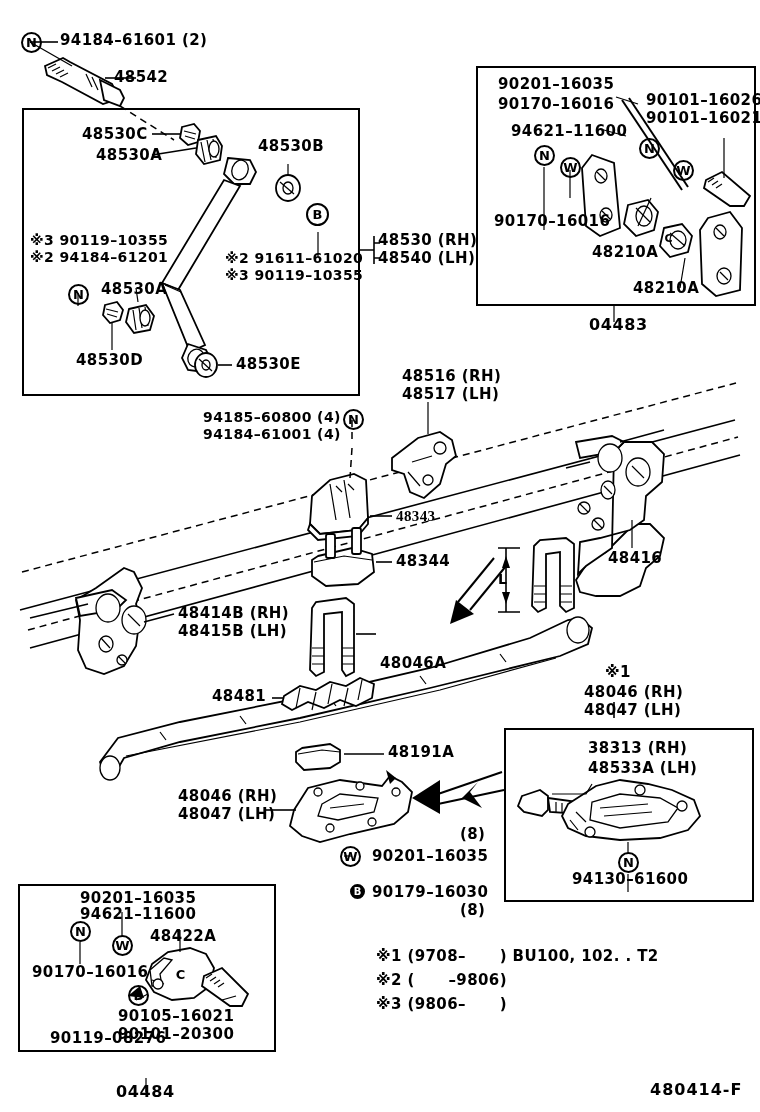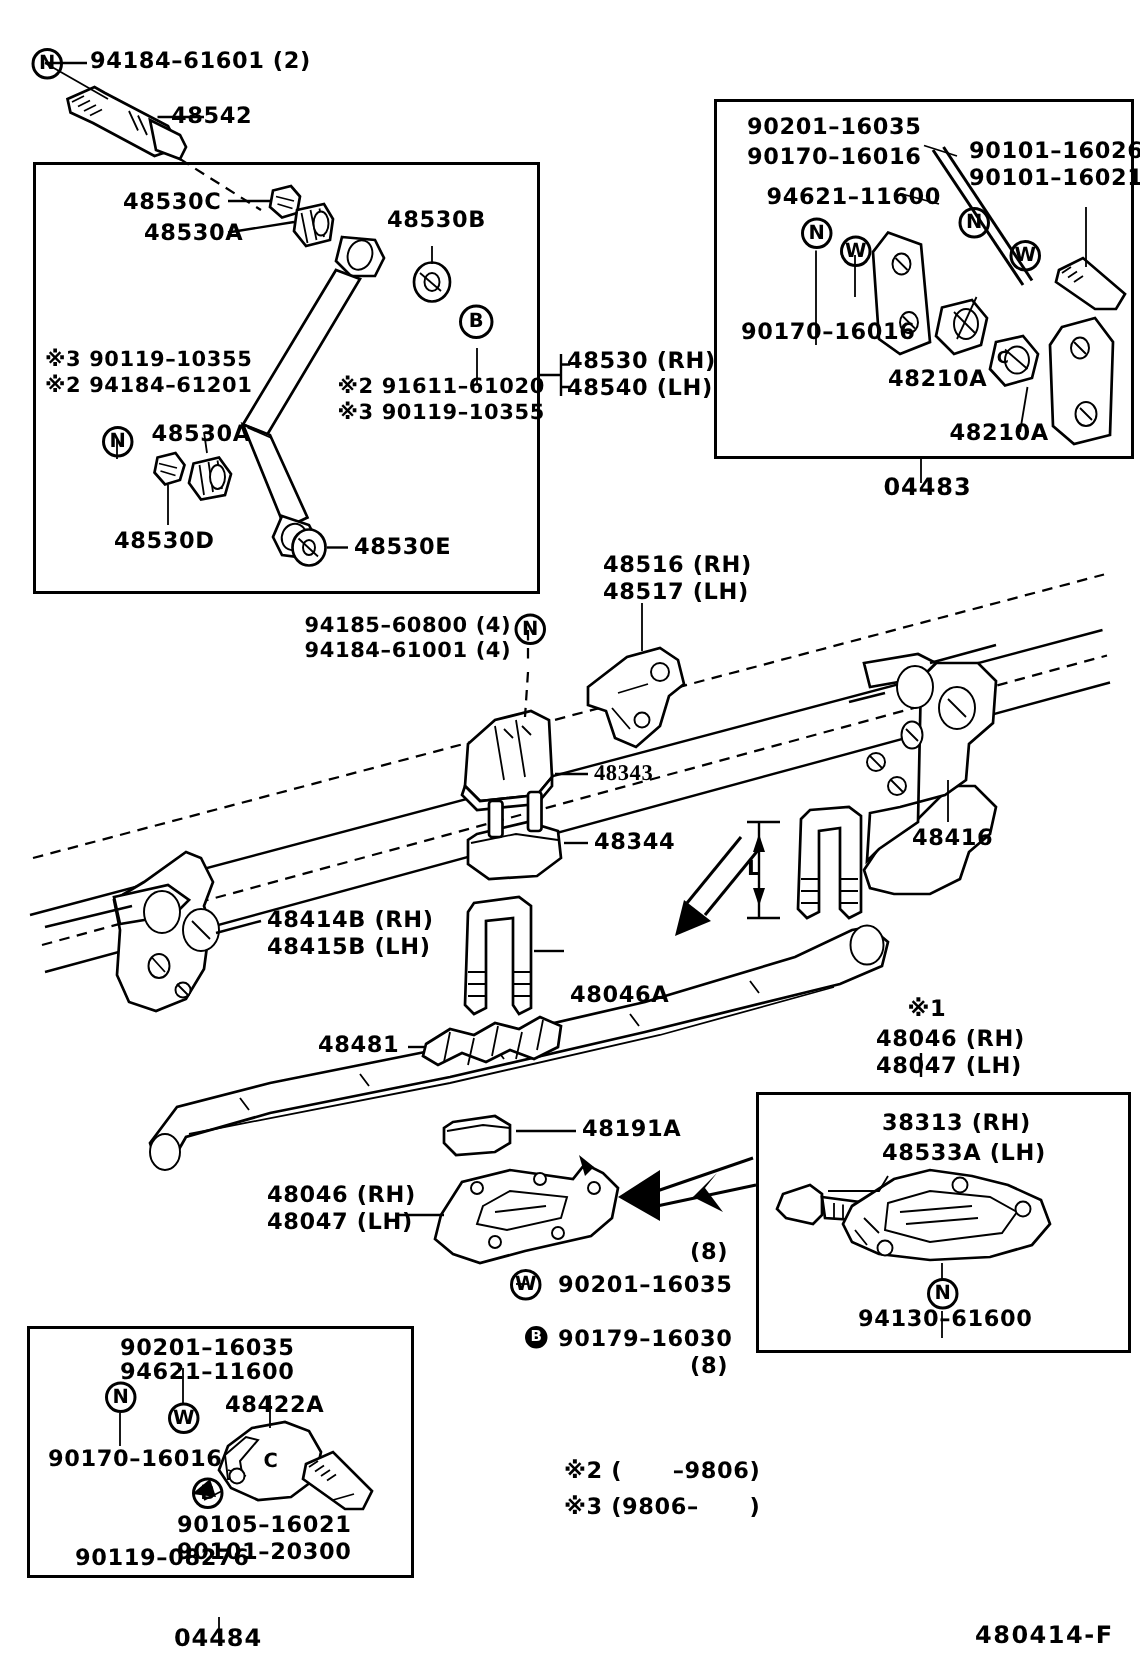--- a/index.html
+++ b/index.html
@@ -379,18 +379,19 @@
 
   <div class="lbl" style="left:80px; top:890px;">90201–16035</div>
   <div class="lbl" style="left:80px; top:906px;">94621–11600</div>
   <div class="lbl" style="left:150px; top:928px;">48422A</div>
   <div class="lbl" style="left:32px; top:964px;">90170–16016</div>
   <div class="lbl" style="left:50px; top:986px;margin-top:44px;">90119–08276</div>
   <div class="lbl" style="left:118px; top:1008px;">90105–16021</div>
   <div class="lbl" style="left:118px; top:1026px;">90101–20300</div>
   <div class="cap" style="left:116px; top:1082px;">04484</div>
 
+  <div class="lbl" style="left:376px; top:948px;">※1 (9708–      ) BU100, 102. . T2</div>
   <div class="lbl" style="left:376px; top:972px;">※2 (      –9806)</div>
   <div class="lbl" style="left:376px; top:996px;">※3 (9806–      )</div>
 
   <div class="cap" style="left:650px; top:1080px; letter-spacing:1px;">480414-F</div>
 
 </div>
 
 </body></html>

